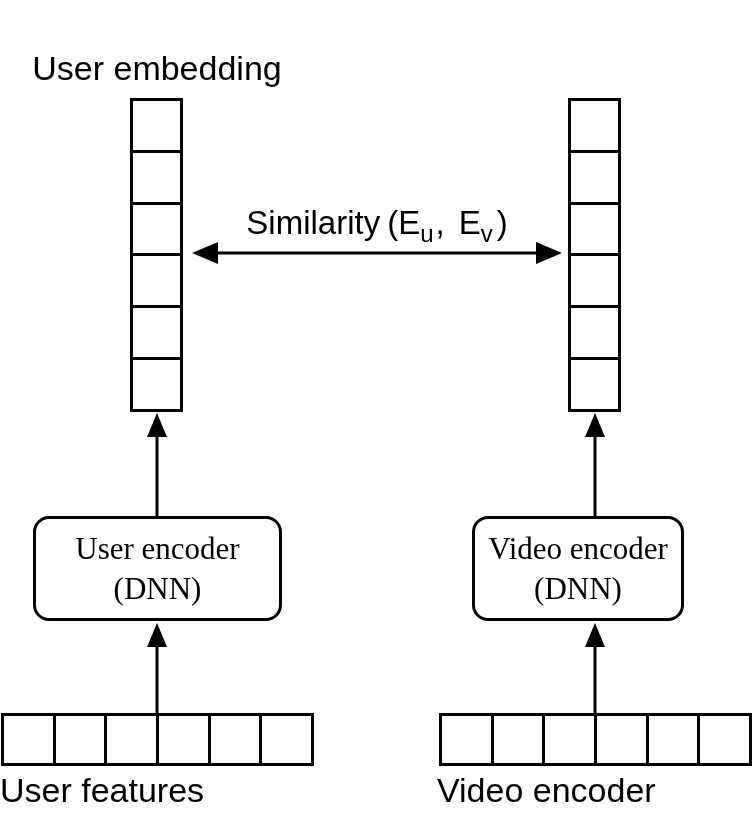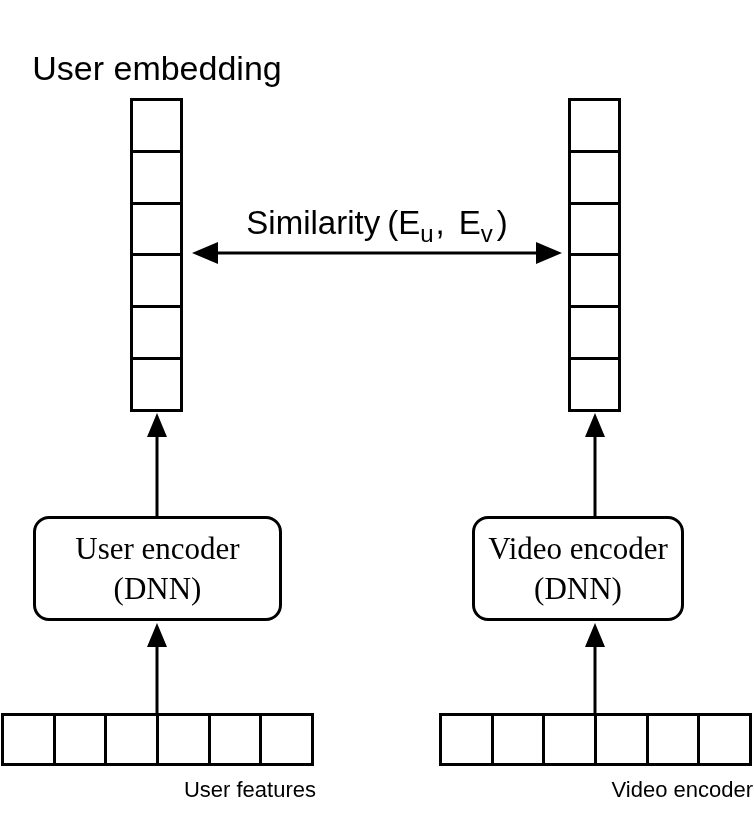--- a/index.html
+++ b/index.html
@@ -99,22 +99,22 @@
   }
   .feat-row.left  { left: 1px; }
   .feat-row.right { left: 439px; }
   .feat-cell { flex: 1 1 0; border-left: 3px solid #000; }
   .feat-cell:first-child { border-left: none; }
 
   .feat-label {
     position: absolute;
     top: 770px;
     width: 316px;
-    text-align: right;
-    font-size: 22px;
+    text-align: left;
+    font-size: 34px;
     line-height: 40px;
     white-space: nowrap;
   }
   .feat-label.left  { left: 0px; }
   .feat-label.right { left: 437px; }
 
   
   .arr { position: absolute; display: block; }
 </style>
 </head>

